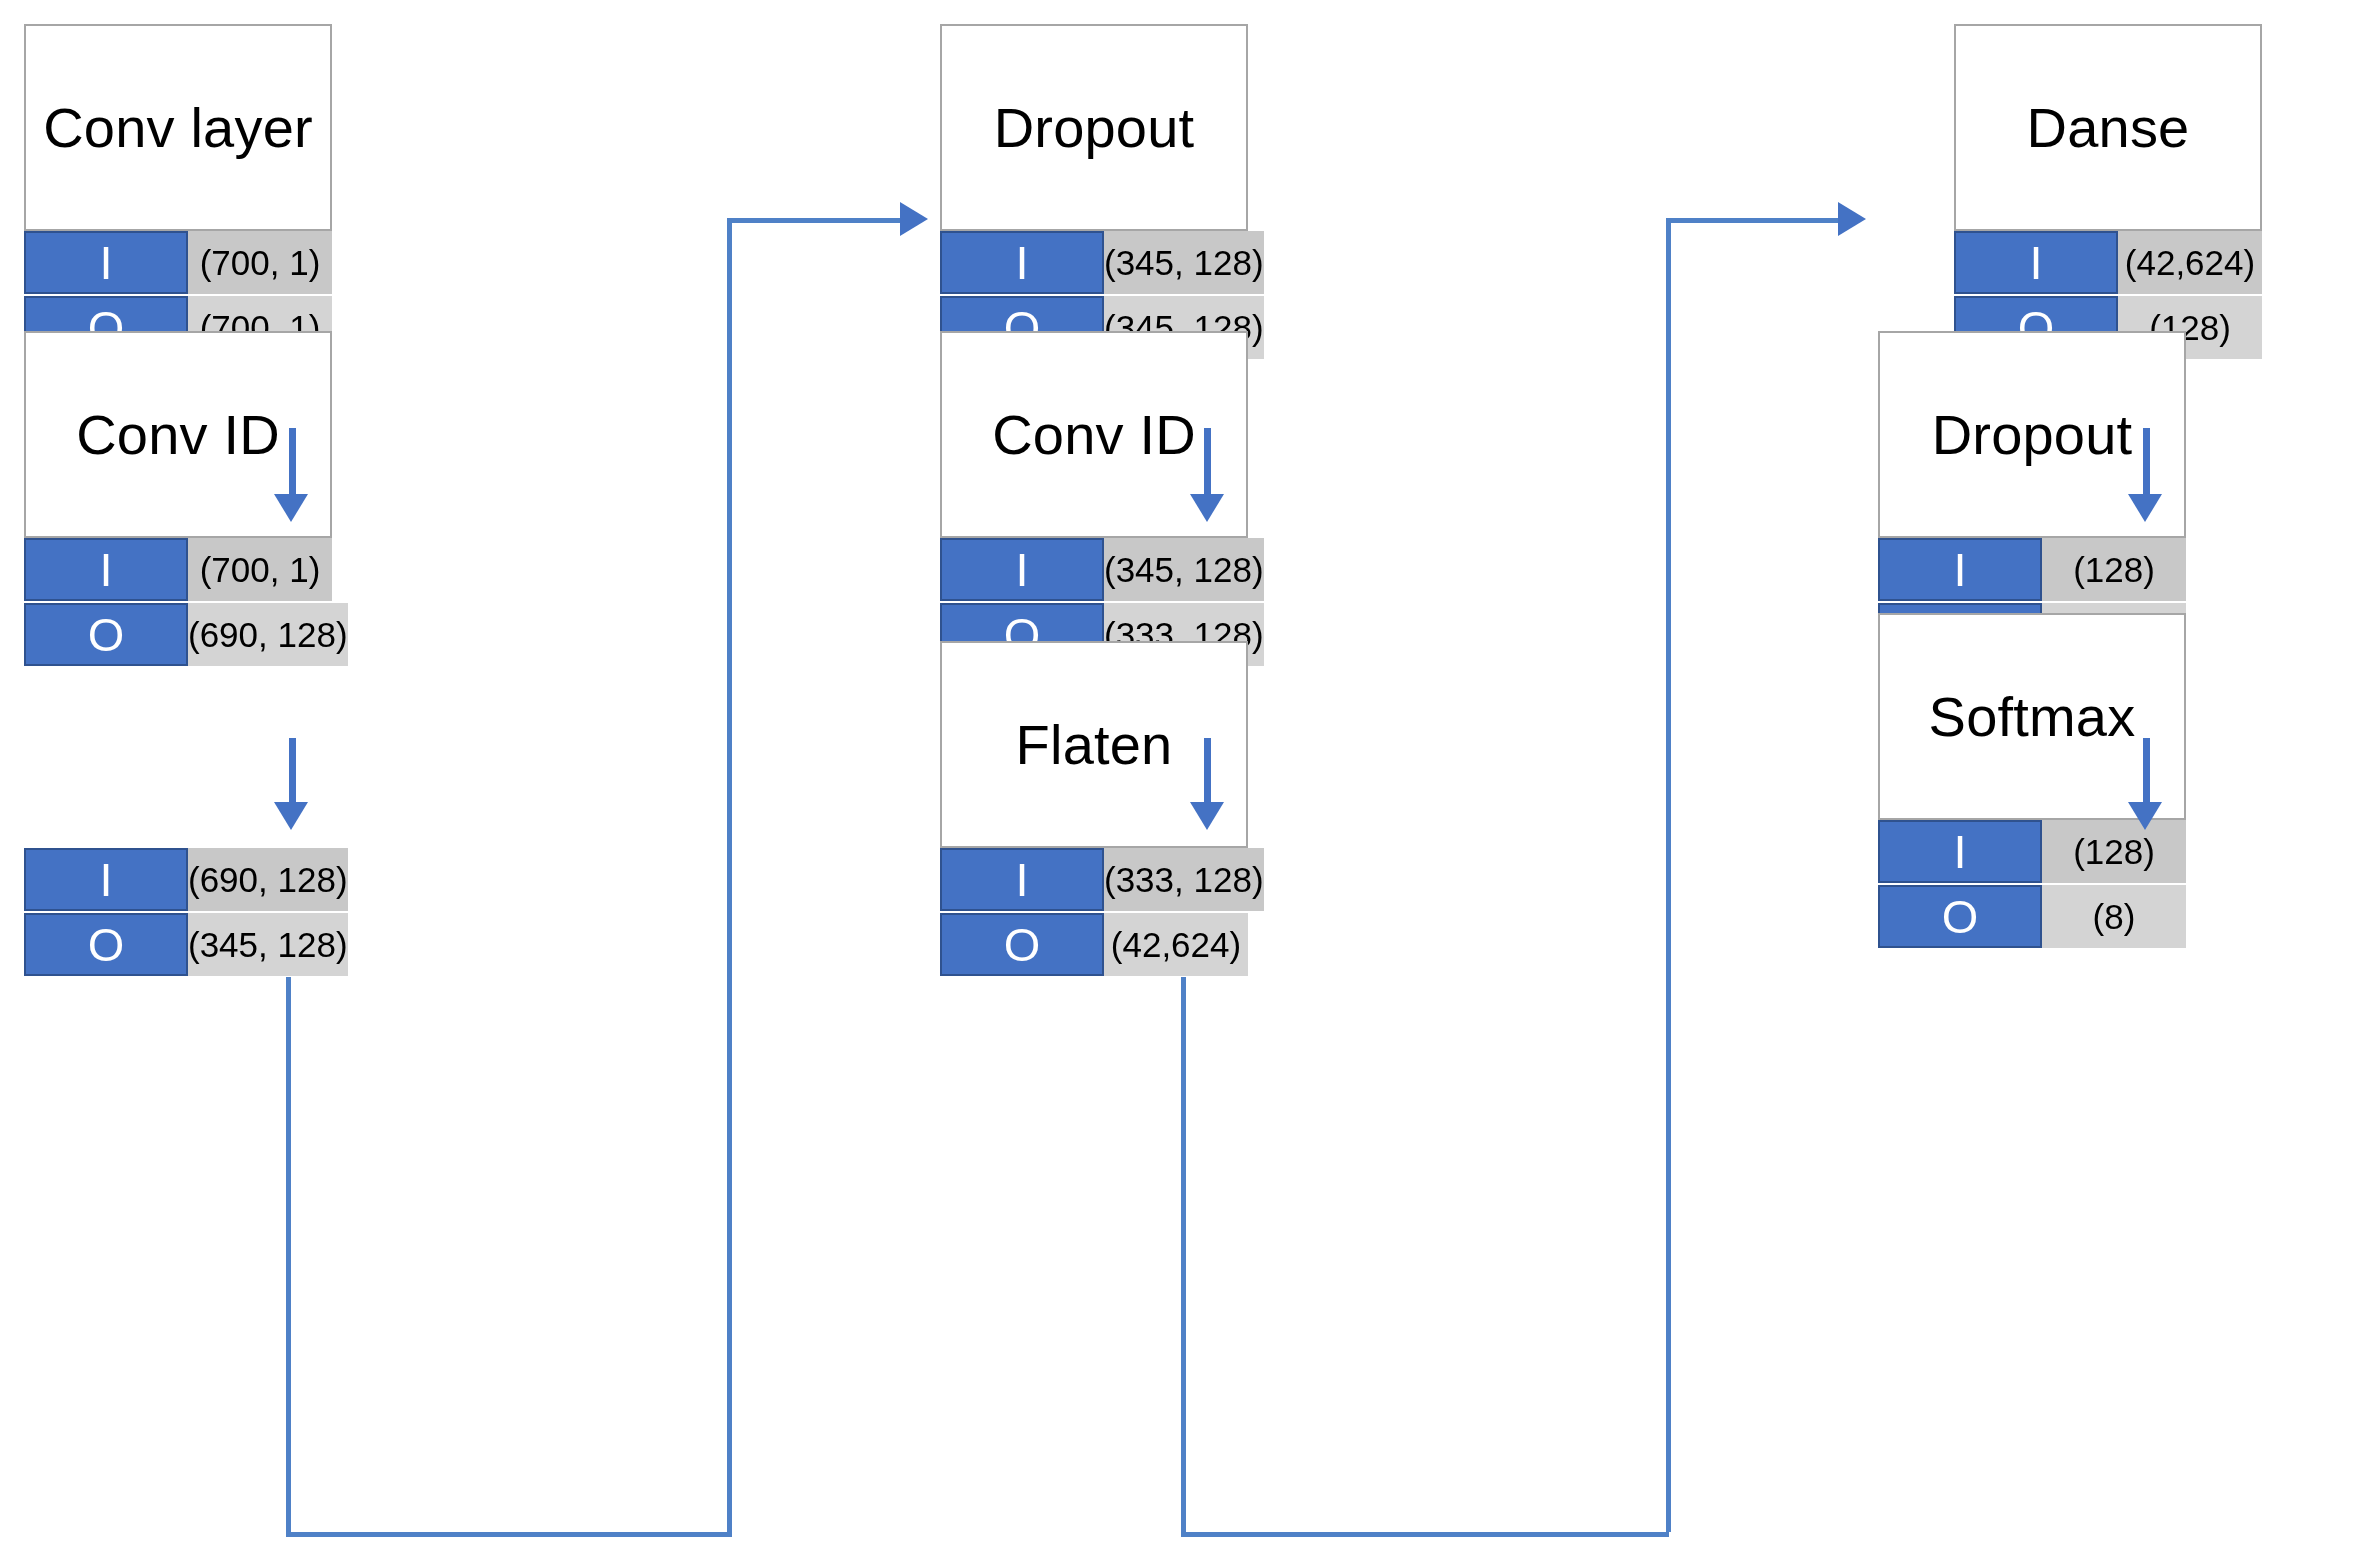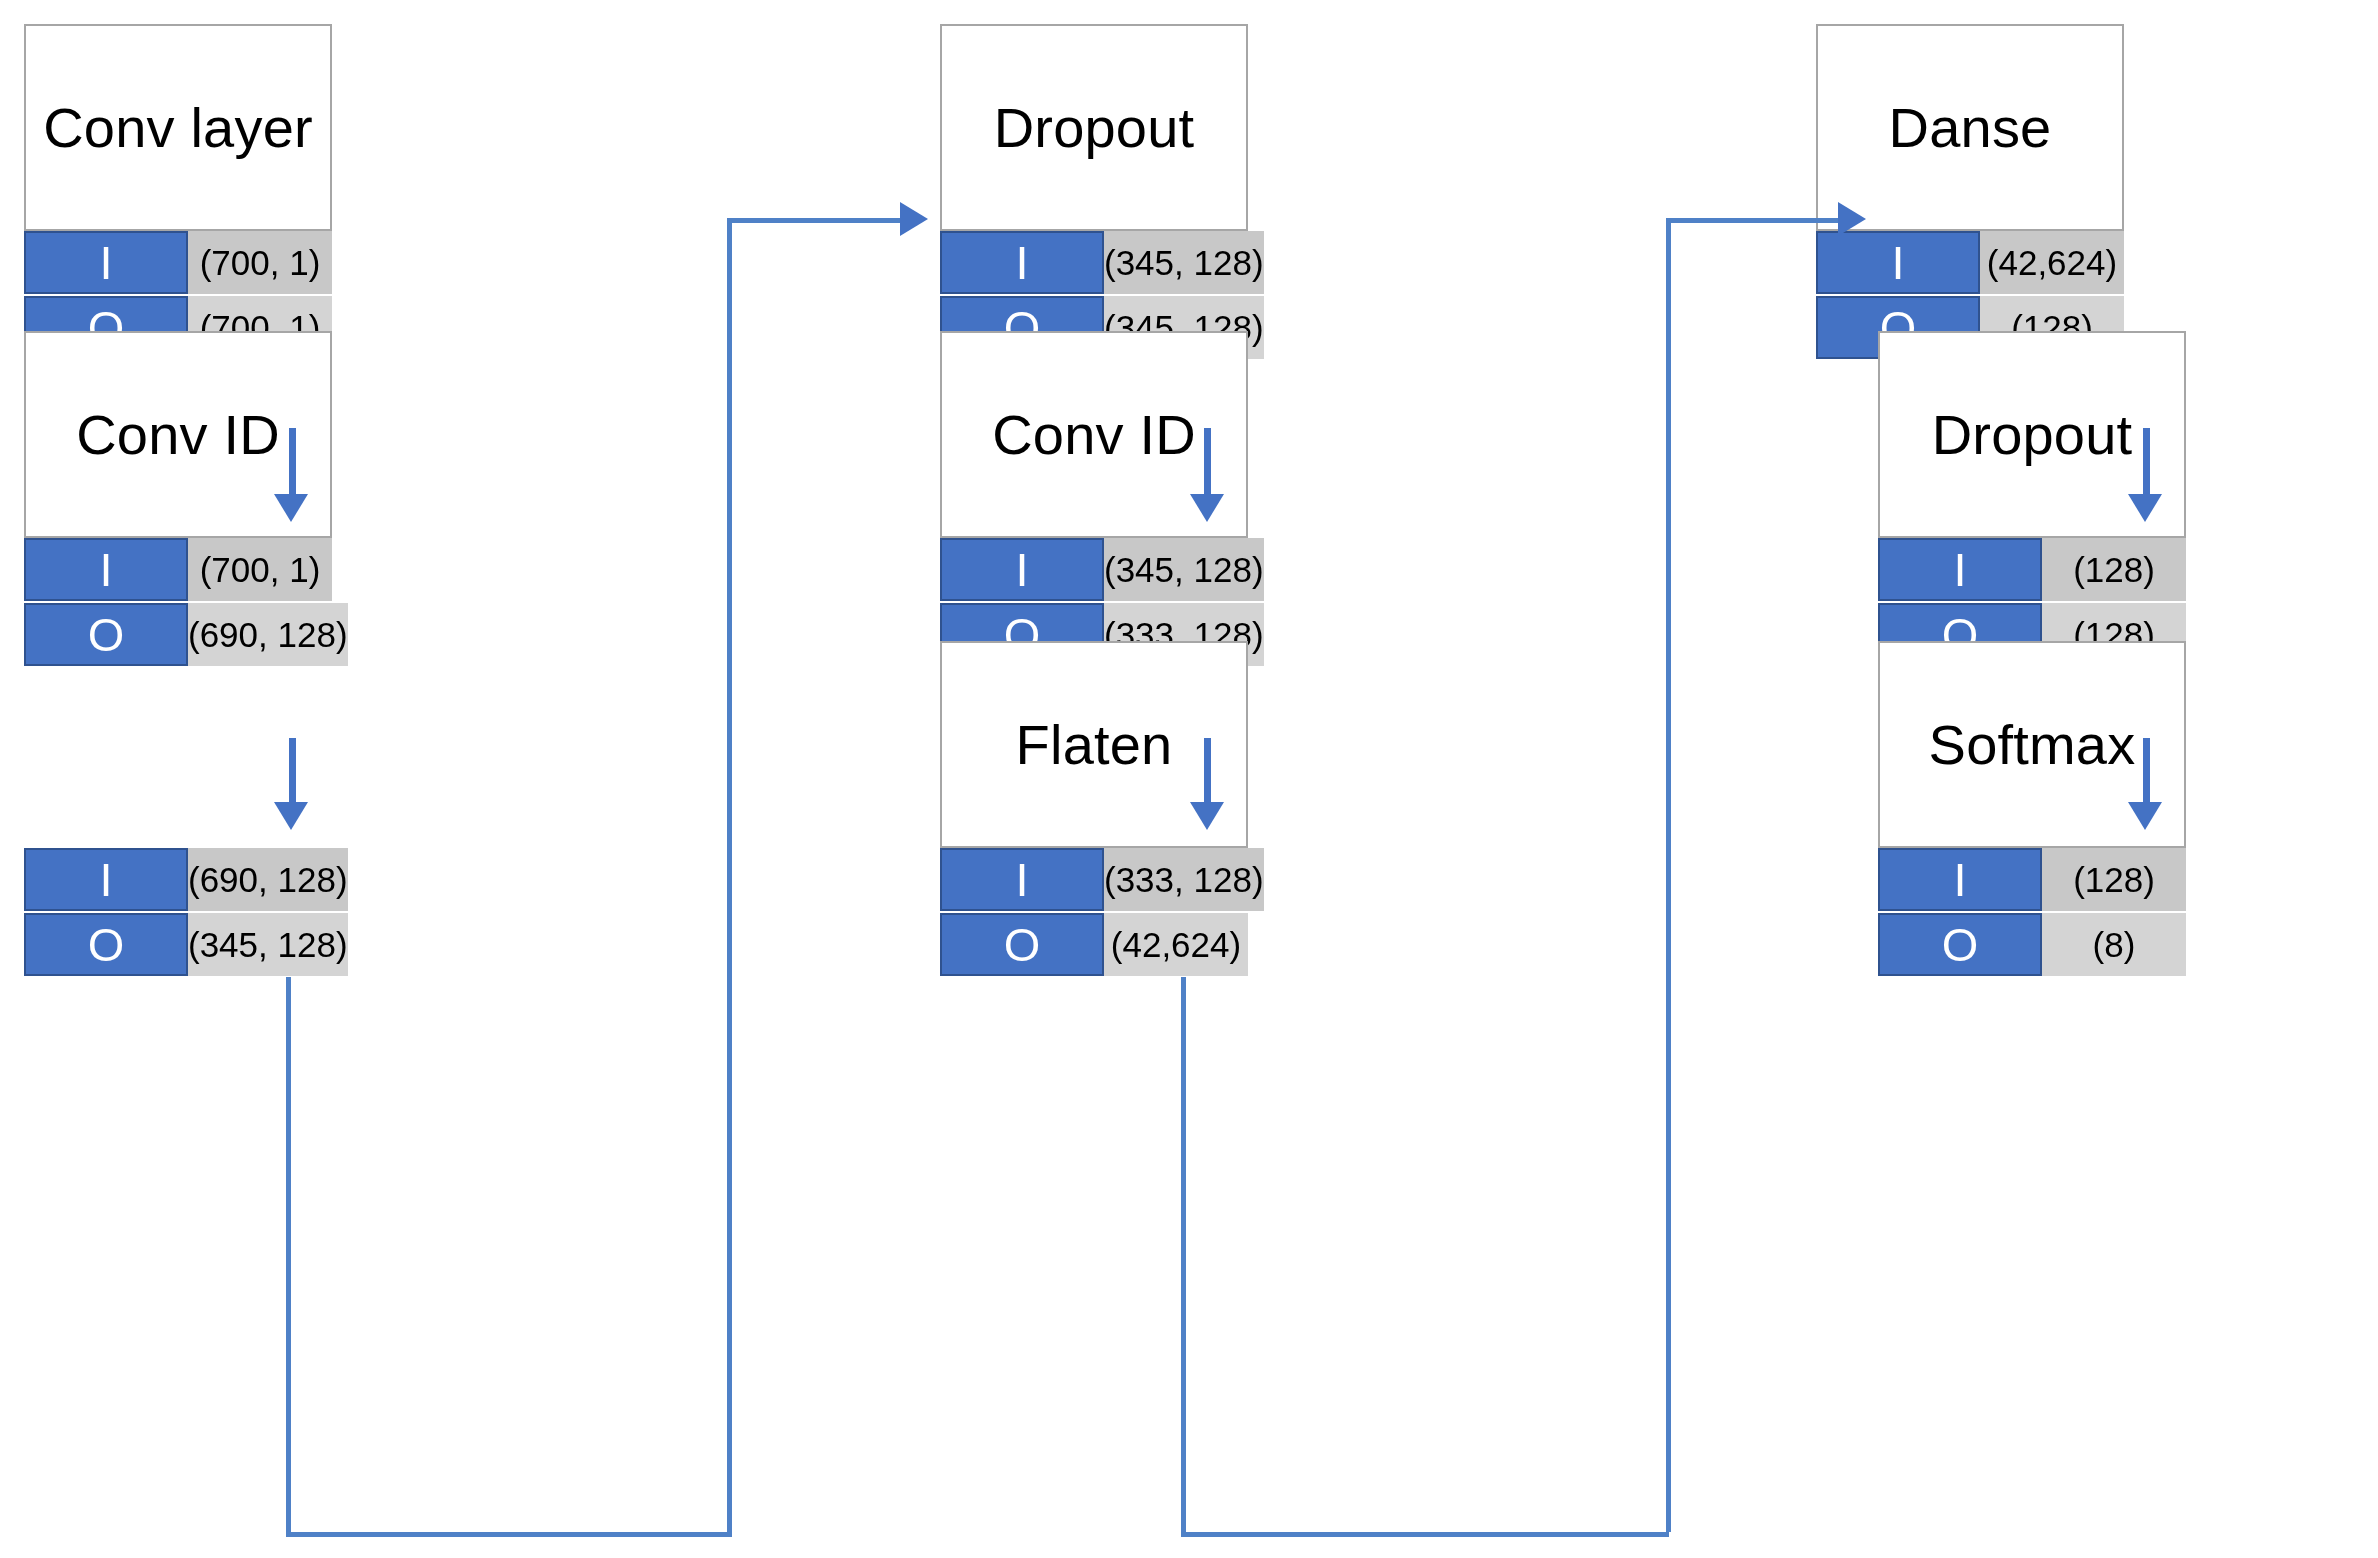--- a/index.html
+++ b/index.html
@@ -190,21 +190,21 @@
     <div class="io-row row-i">
       <div class="io-key">I</div>
       <div class="io-val">(333, 128)</div>
     </div>
     <div class="io-row row-o">
       <div class="io-key">O</div>
       <div class="io-val">(42,624)</div>
     </div>
   </div>
 
-  <div class="layer-block" style="left:1816px; top:24px; width:308px; height:336px;">
+  <div class="layer-block" style="left:1954px; top:24px; width:308px; height:336px;">
     <div class="layer-title-box">
       <span class="layer-title">Danse</span>
     </div>
     <div class="io-row row-i">
       <div class="io-key">I</div>
       <div class="io-val">(42,624)</div>
     </div>
     <div class="io-row row-o">
       <div class="io-key">O</div>
       <div class="io-val">(128)</div>
@@ -218,21 +218,21 @@
     <div class="io-row row-i">
       <div class="io-key">I</div>
       <div class="io-val">(128)</div>
     </div>
     <div class="io-row row-o">
       <div class="io-key">O</div>
       <div class="io-val">(128)</div>
     </div>
   </div>
 
-  <div class="layer-block" style="left:1878px; top:641px; width:308px; height:336px;">
+  <div class="layer-block" style="left:1878px; top:613px; width:308px; height:336px;">
     <div class="layer-title-box">
       <span class="layer-title">Softmax</span>
     </div>
     <div class="io-row row-i">
       <div class="io-key">I</div>
       <div class="io-val">(128)</div>
     </div>
     <div class="io-row row-o">
       <div class="io-key">O</div>
       <div class="io-val">(8)</div>

